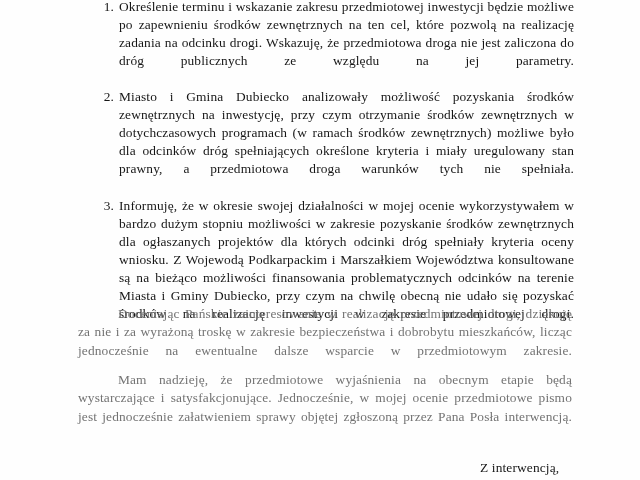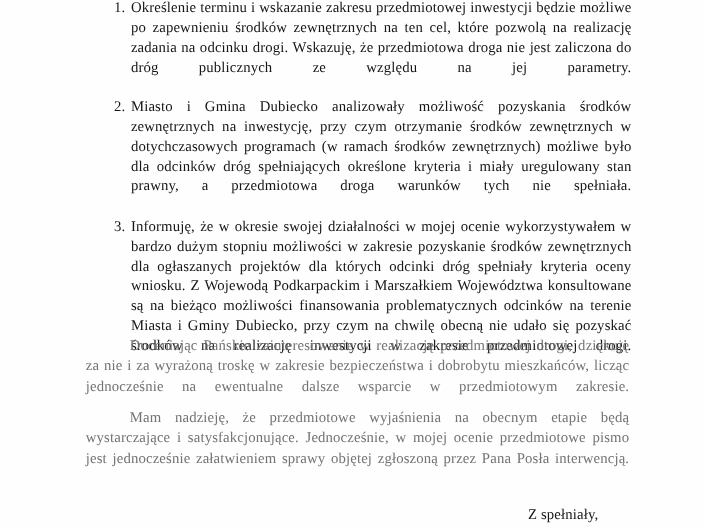--- a/index.html
+++ b/index.html
@@ -122,15 +122,15 @@
       <span class="marker">3.</span>
       <span class="body">Informuję, że w okresie swojej działalności w mojej ocenie wykorzystywałem w bardzo dużym stopniu możliwości w zakresie pozyskanie środków zewnętrznych dla ogłaszanych projektów dla których odcinki dróg spełniały kryteria oceny wniosku. Z Wojewodą Podkarpackim i Marszałkiem Województwa konsultowane są na bieżąco możliwości finansowania problematycznych odcinków na terenie Miasta i Gminy Dubiecko, przy czym na chwilę obecną nie udało się pozyskać środków na realizację inwestycji w zakresie przedmiotowej drogi.</span>
     </div>
 
   </div>
 
   <p class="closing" id="closing-1">Doceniając Pańskie zainteresowanie w realizację przedmiotowej drogi, dziękuję za nie i za wyrażoną troskę w zakresie bezpieczeństwa i dobrobytu mieszkańców, licząc jednocześnie na ewentualne dalsze wsparcie w przedmiotowym zakresie.</p>
 
   <p class="closing" id="closing-2">Mam nadzieję, że przedmiotowe wyjaśnienia na obecnym etapie będą wystarczające i satysfakcjonujące. Jednocześnie, w mojej ocenie przedmiotowe pismo jest jednocześnie załatwieniem sprawy objętej zgłoszoną przez Pana Posła interwencją.</p>
 
-  <div class="signature">Z spełniały,</div>
+  <div class="signature">Z interwencją,</div>
 
 </div>
 
 </body></html>

